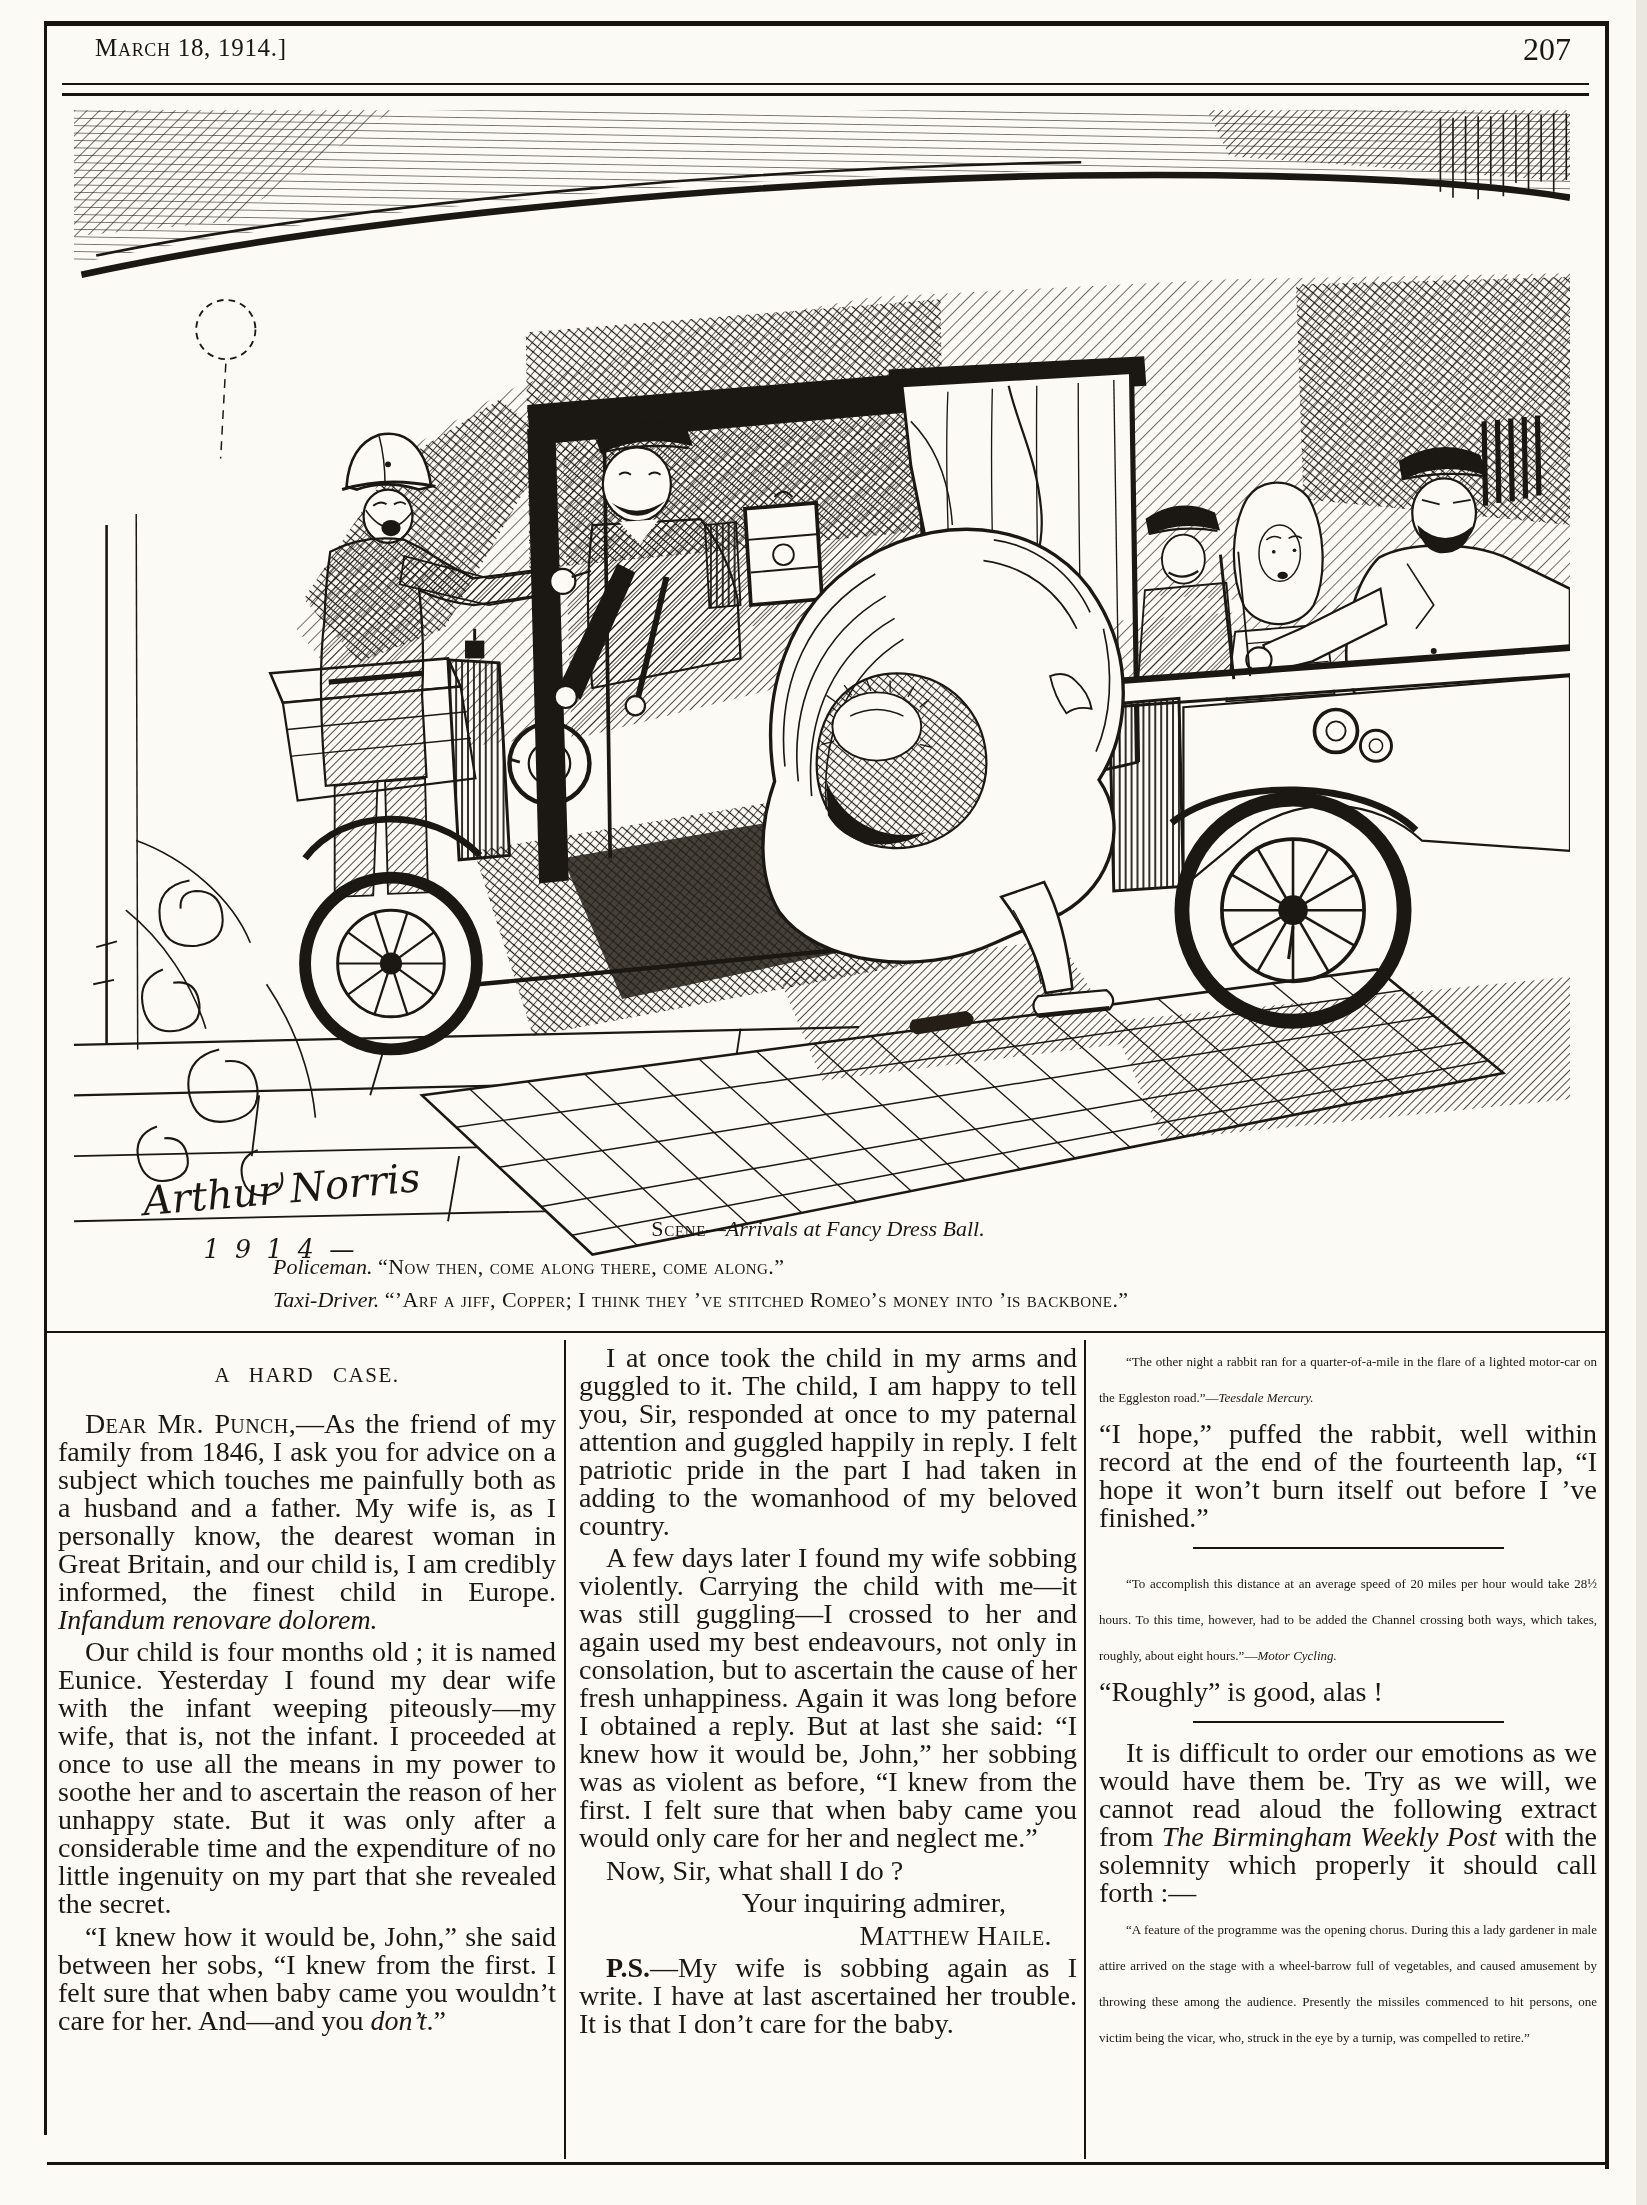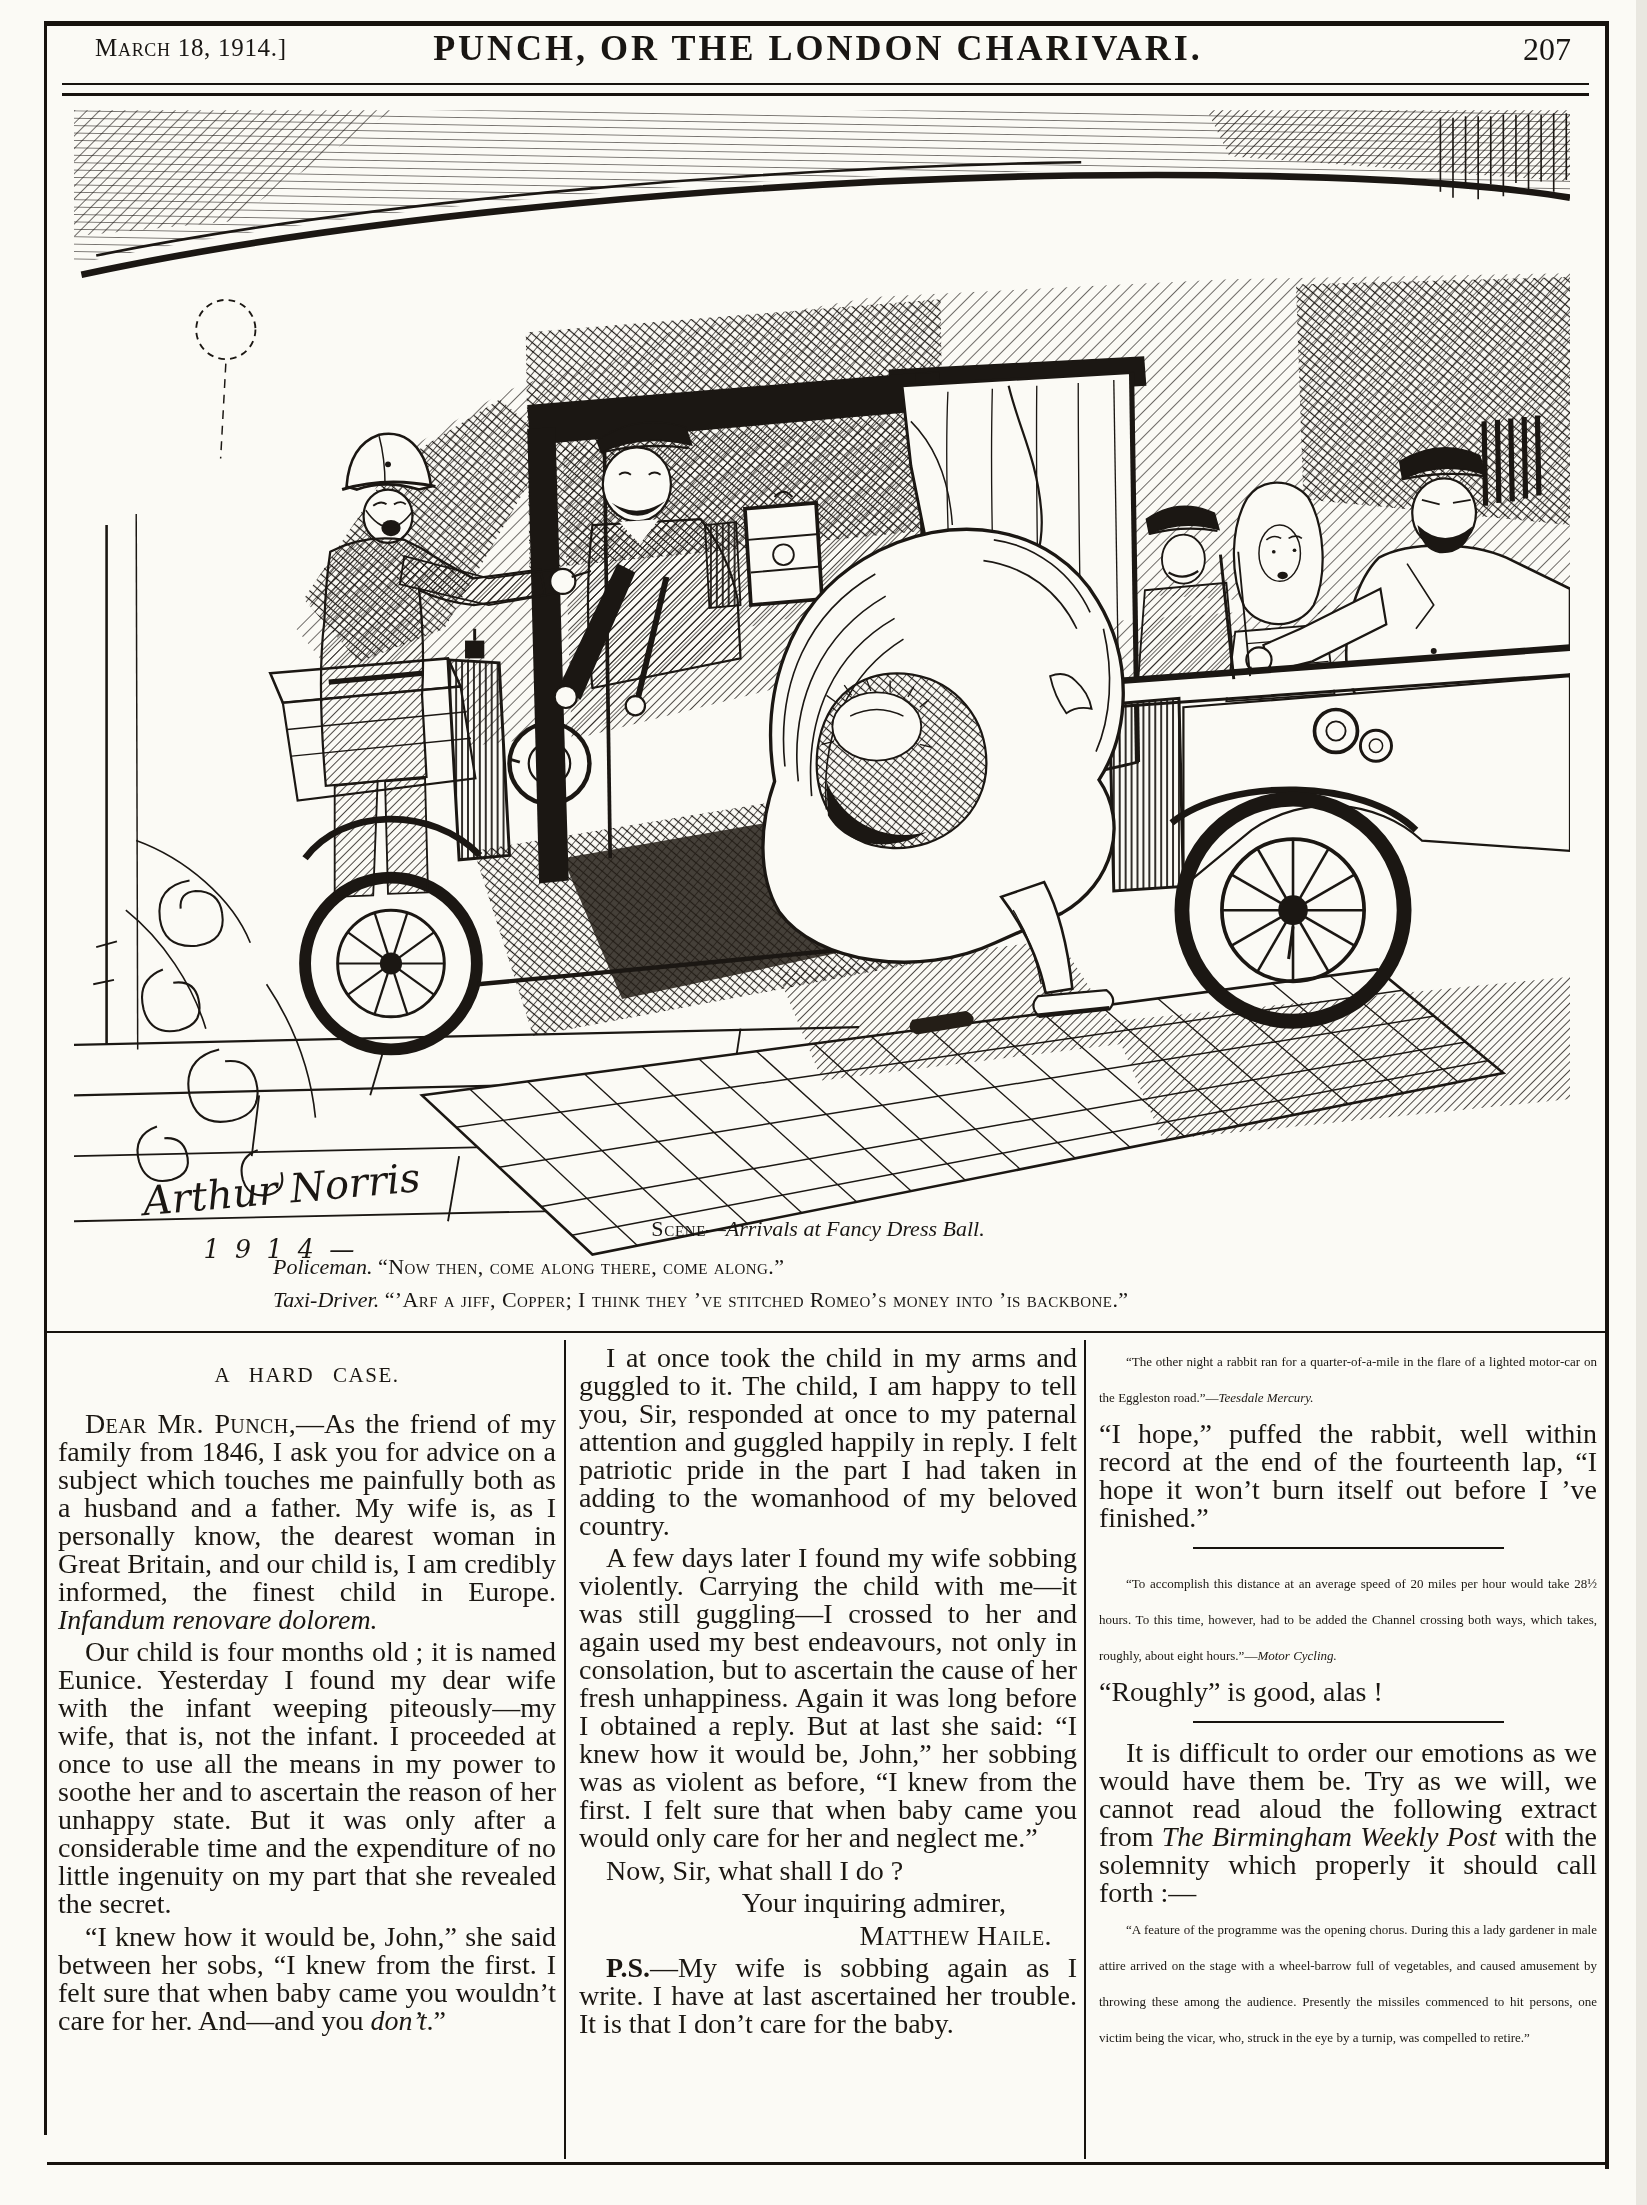--- a/index.html
+++ b/index.html
@@ -62,21 +62,20 @@
 </head>
 <body>
 
 <div class="page">
 
   <div class="b-top"></div>
   <div class="b-left"></div>
   <div class="b-right"></div>
 
   <div class="header-date">March 18, 1914.]</div>
-  <div class="header-title">PUNCH, OR THE LONDON CHARIVARI.</div>
   <div class="header-page">207</div>
   <div class="dr1"></div>
   <div class="dr2"></div>
 
   <svg class="illo" viewBox="0 0 2020 1560" xmlns="http://www.w3.org/2000/svg">
     <defs>
       <pattern id="pHoriz" patternUnits="userSpaceOnUse" width="10" height="10" patternTransform="rotate(91)">
         <line x1="0" y1="0" x2="0" y2="10" stroke="#1b1713" stroke-width="1.5"></line>
       </pattern>
       <pattern id="pDiag" patternUnits="userSpaceOnUse" width="12" height="12" patternTransform="rotate(45)">

